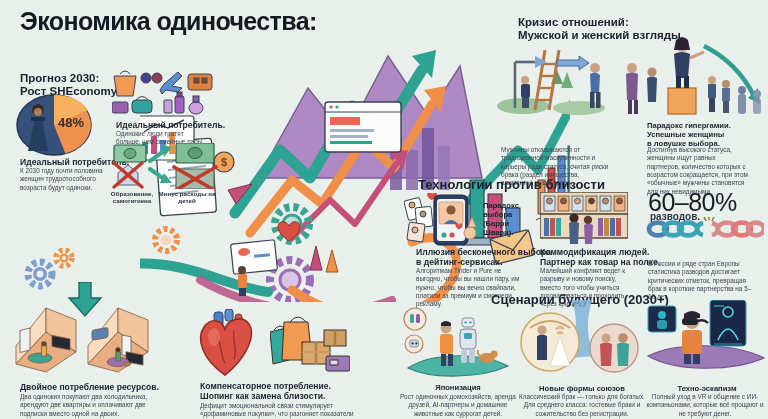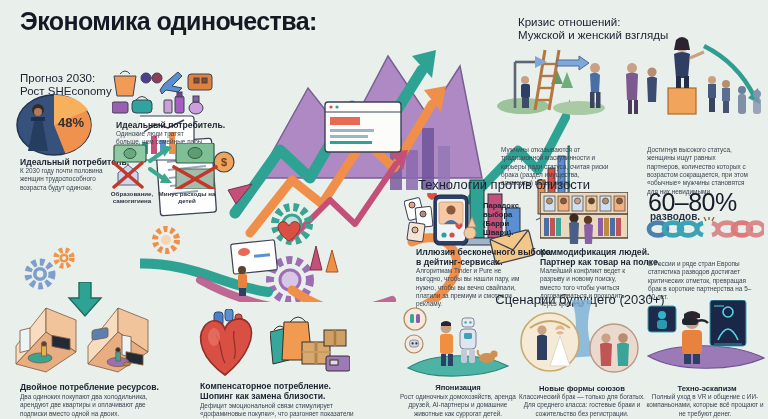--- a/index.html
+++ b/index.html
@@ -3,21 +3,21 @@
 <meta charset="utf-8">
 <style>
   *{margin:0;padding:0;box-sizing:border-box}
   html,body{background:#cfd8d4}
   #canvas{position:relative;width:768px;height:419px;background:#e9efeb;overflow:hidden;
           font-family:"Liberation Sans",sans-serif;color:#1c2330}
   .abs{position:absolute}
   .pre{white-space:pre-line}
   .h1{font-size:25px;font-weight:800;letter-spacing:-0.6px;color:#141924;line-height:1}
   .h2{font-size:16px;color:#323d4a;line-height:1.1}
-  .sec{font-weight:400;color:#1a2130;line-height:1.12}
+  .sec{font-weight:700;color:#1a2130;line-height:1.12}
   .sec13{font-size:13px}
   .sec12{font-size:11.5px}
   .cap{font-weight:800;color:#1b2330;font-size:8.6px;line-height:1.2}
   .cap8{font-weight:800;color:#1b2330;font-size:7.6px;line-height:1.2}
   .note{font-size:6.4px;color:#3c4552;line-height:1.3}
   .tiny{font-size:6.2px;font-weight:700;color:#2c3442;line-height:1.2;text-align:center}
   .stat{font-size:25px;font-weight:400;color:#171c28;letter-spacing:-0.5px}
   .ctr{text-align:center}
   svg{display:block}
   .art{z-index:1}
@@ -342,20 +342,23 @@
         <circle cx="114" cy="54" r="4" fill="#b98e6e"></circle>
           <rect x="110" y="58" width="8" height="13" fill="#5b6f94"></rect>
           <rect x="111" y="71" width="6" height="12" fill="#46536e"></rect>
         <circle cx="130" cy="60" r="4" fill="#6d7f9e"></circle>
           <rect x="126" y="64" width="8" height="20" rx="3" fill="#6d7f9e" opacity="0.85"></rect>
         <circle cx="145" cy="64" r="4" fill="#8494ae"></circle>
           <rect x="141" y="68" width="8" height="16" rx="3" fill="#8494ae" opacity="0.8"></rect>
       </g>
     </svg>
   </div>
+  <div class="abs txt cap8 pre" style="left:647px;top:121px;width:105px">Парадокс гипергамии.
+Успешные женщины
+в ловушке выбора.</div>
   <div class="abs txt note pre" style="left:647px;top:146px;width:102px">Достигнув высокого статуса, женщины ищут равных партнеров, количество которых с возрастом сокращается, при этом «обычные» мужчины становятся для них невидимыми.</div>
 
   <div class="abs txt sec sec13 pre" style="left:418px;top:178px">Технологии против близости</div>
 
   <div class="abs txt" style="left:404px;top:193px">
     <svg width="80" height="54" viewBox="0 0 80 54">
       <g stroke="#3b4252" stroke-width="1">
         <rect x="2" y="6" width="16" height="20" rx="2" fill="#fff" transform="rotate(-14 10 16)"></rect>
         <circle cx="8" cy="12" r="3" fill="#e8a27c"></circle>
         <rect x="12" y="14" width="16" height="20" rx="2" fill="#fff" transform="rotate(-6 20 24)"></rect>

